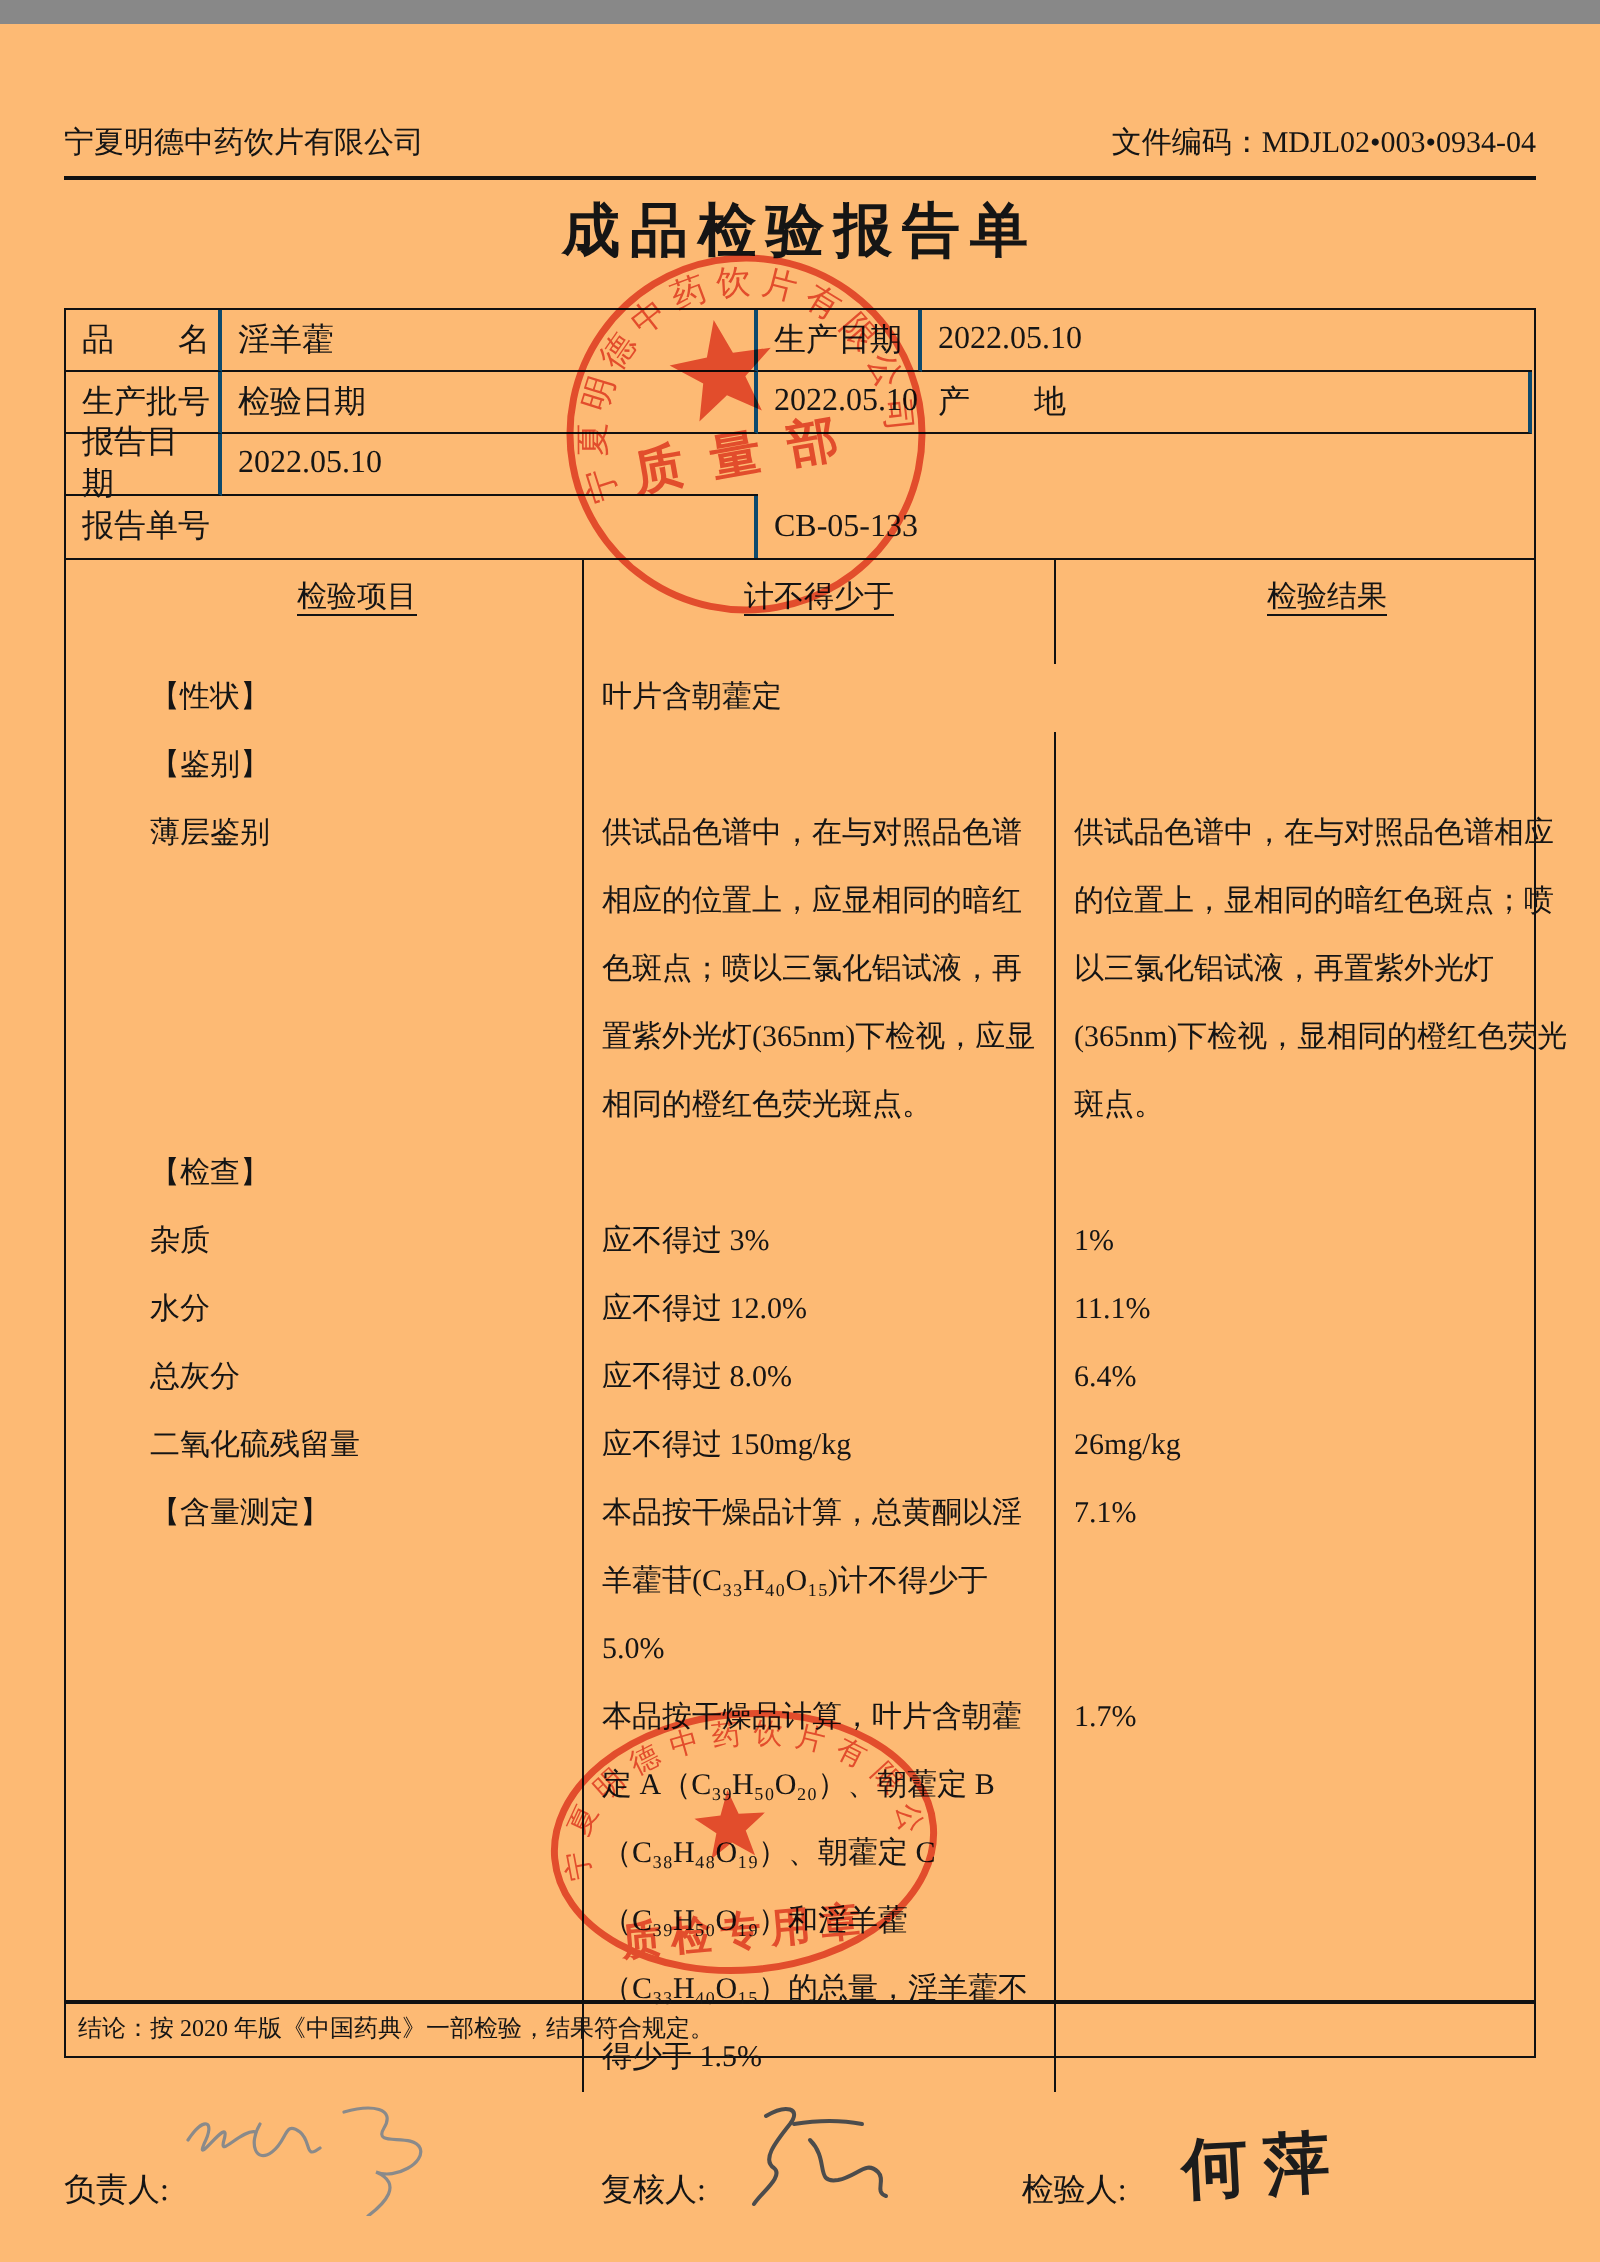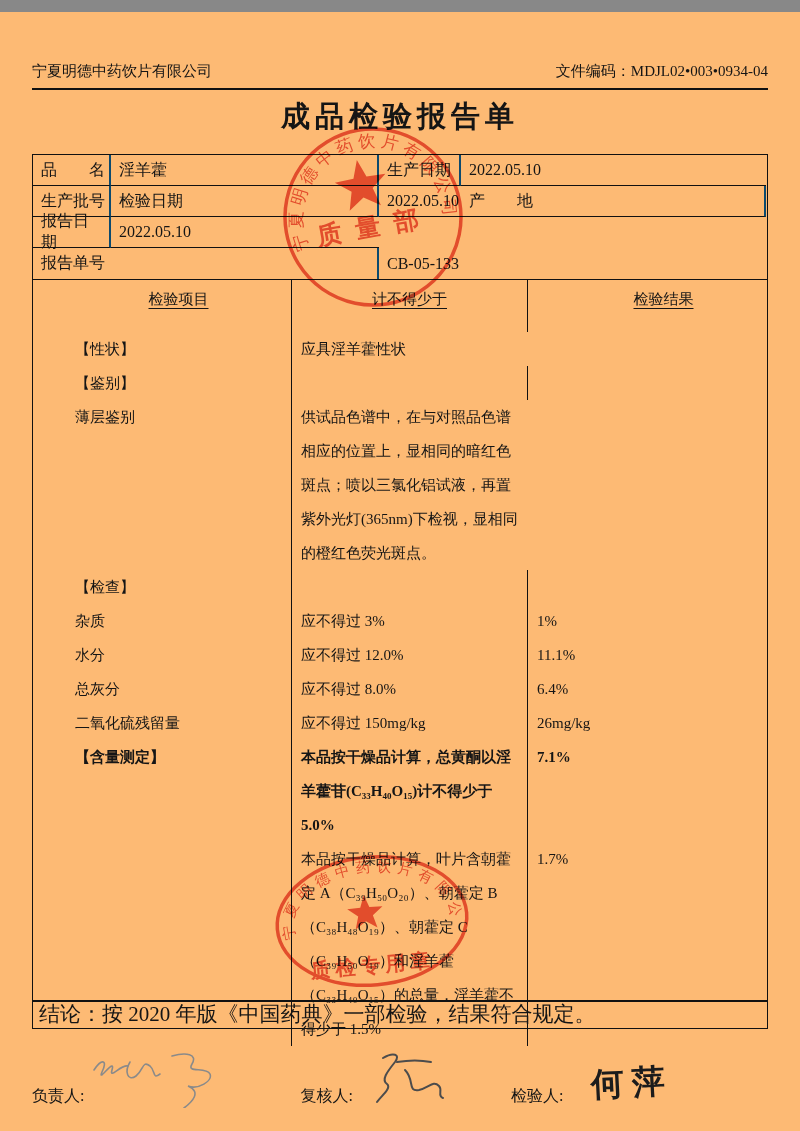--- a/index.html
+++ b/index.html
@@ -56,31 +56,31 @@
     padding:0 9px; font-size:15px; line-height:34px;
     border-right:1px solid #111;
   }
   .mcell.last { border-right:none; }
   .mrow.hdr .mcell {
     height:38px; line-height:38px; text-align:center; padding:0;
   }
   .mrow.hdr .mcell span { text-decoration:underline; text-underline-offset:4px; }
   .mrow.spacer .mcell { height:14px; }
   .mrow.line .mcell { height:34px; }
-  .mrow.para2 .mcell { min-height:68px;font-weight:bold; }
+  .mrow.para2 .mcell { min-height:68px; }
   .mrow.para5 .mcell { min-height:170px; }
   .mrow.fill { flex:1 1 auto; }
   .mrow.fill .mcell { height:100%; }
 
   
   .conclusion {
     margin-top:-1.5px;
     border:1.5px solid #111;
     height:29px; line-height:26px;
-    padding:0 6px; font-size:21px;
+    padding:0 6px; font-size:12px;
   }
   .sig-row {
     display:flex; align-items:flex-end;
     margin-top:9px; font-size:16px; height:70px;
   }
   .sig-label { line-height:24px; white-space:nowrap; }
   .sig-slot { position:relative; }
   .sig-ink { display:block; }
   .inspector-name {
     font-size:33px; font-weight:bold; letter-spacing:8px;
@@ -132,31 +132,32 @@
       </div>
 
       <div class="mrow spacer">
         <div class="mcell"></div>
           <div class="mcell"></div>
           <div class="mcell last"></div>
       </div>
 
       <div class="mrow line">
         <div class="mcell">【性状】</div>
-        <div class="mcell last">应具淫羊藿性状</div>
+        <div class="mcell last">叶片含朝藿定</div>
       </div>
 
       <div class="mrow line">
         <div class="mcell">【鉴别】</div>
         <div class="mcell"></div>
         <div class="mcell last"></div>
       </div>
 
       <div class="mrow para5">
         <div class="mcell">薄层鉴别</div>
+        <div class="mcell">供试品色谱中，在与对照品色谱相应的位置上，应显相同的暗红色斑点；喷以三氯化铝试液，再置紫外光灯(365nm)下检视，应显相同的橙红色荧光斑点。</div>
         <div class="mcell last">供试品色谱中，在与对照品色谱相应的位置上，显相同的暗红色斑点；喷以三氯化铝试液，再置紫外光灯(365nm)下检视，显相同的橙红色荧光斑点。</div>
       </div>
 
       <div class="mrow line">
         <div class="mcell">【检查】</div>
         <div class="mcell"></div>
         <div class="mcell last"></div>
       </div>
 
       <div class="mrow line">

